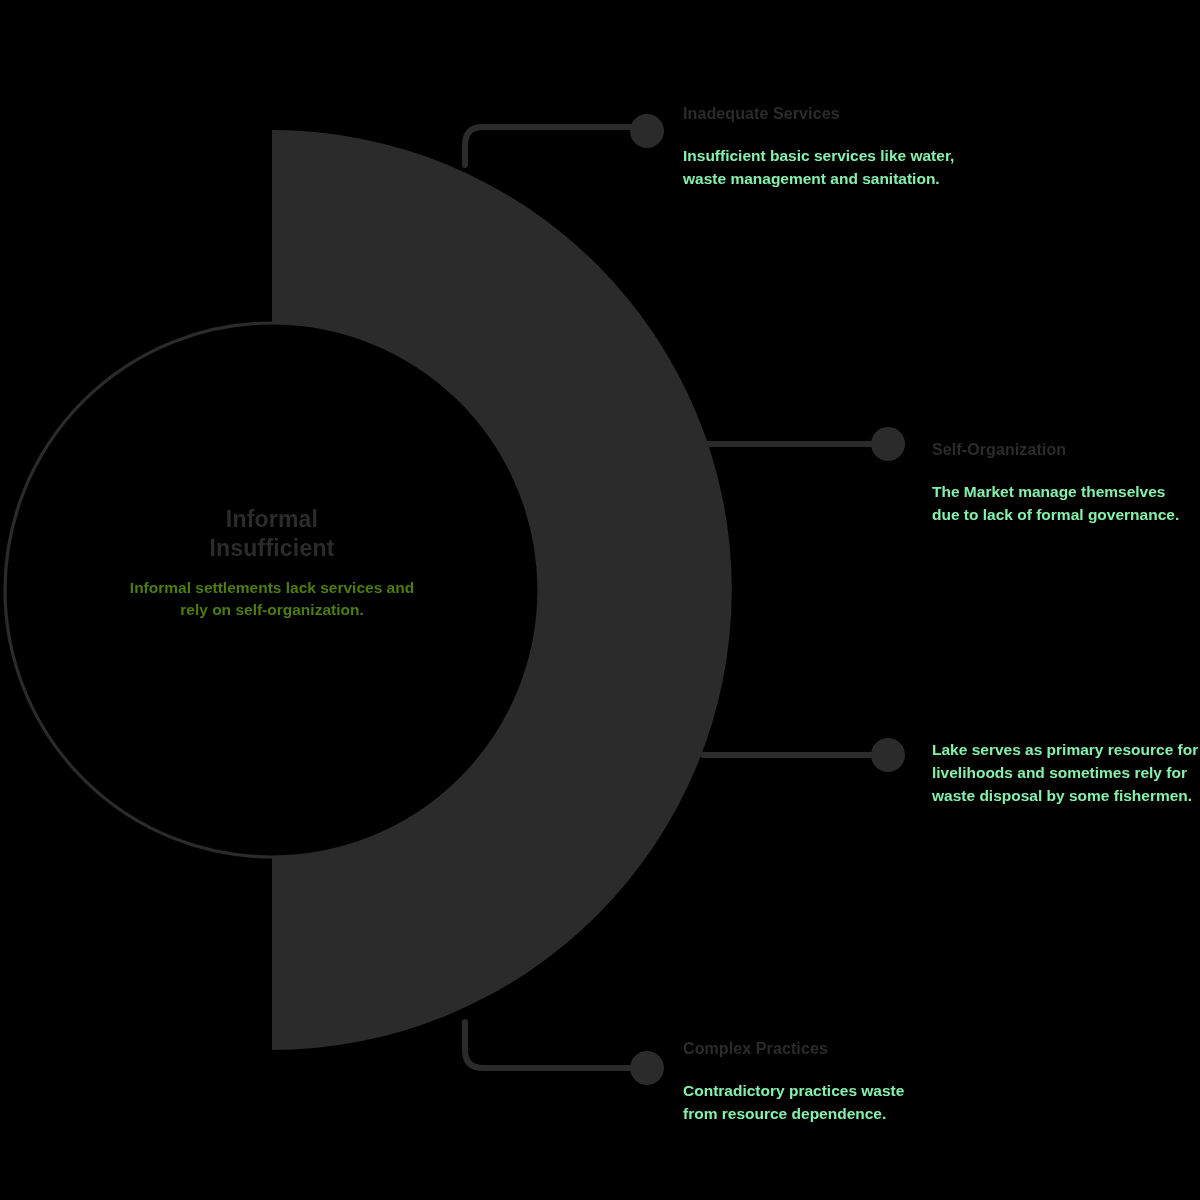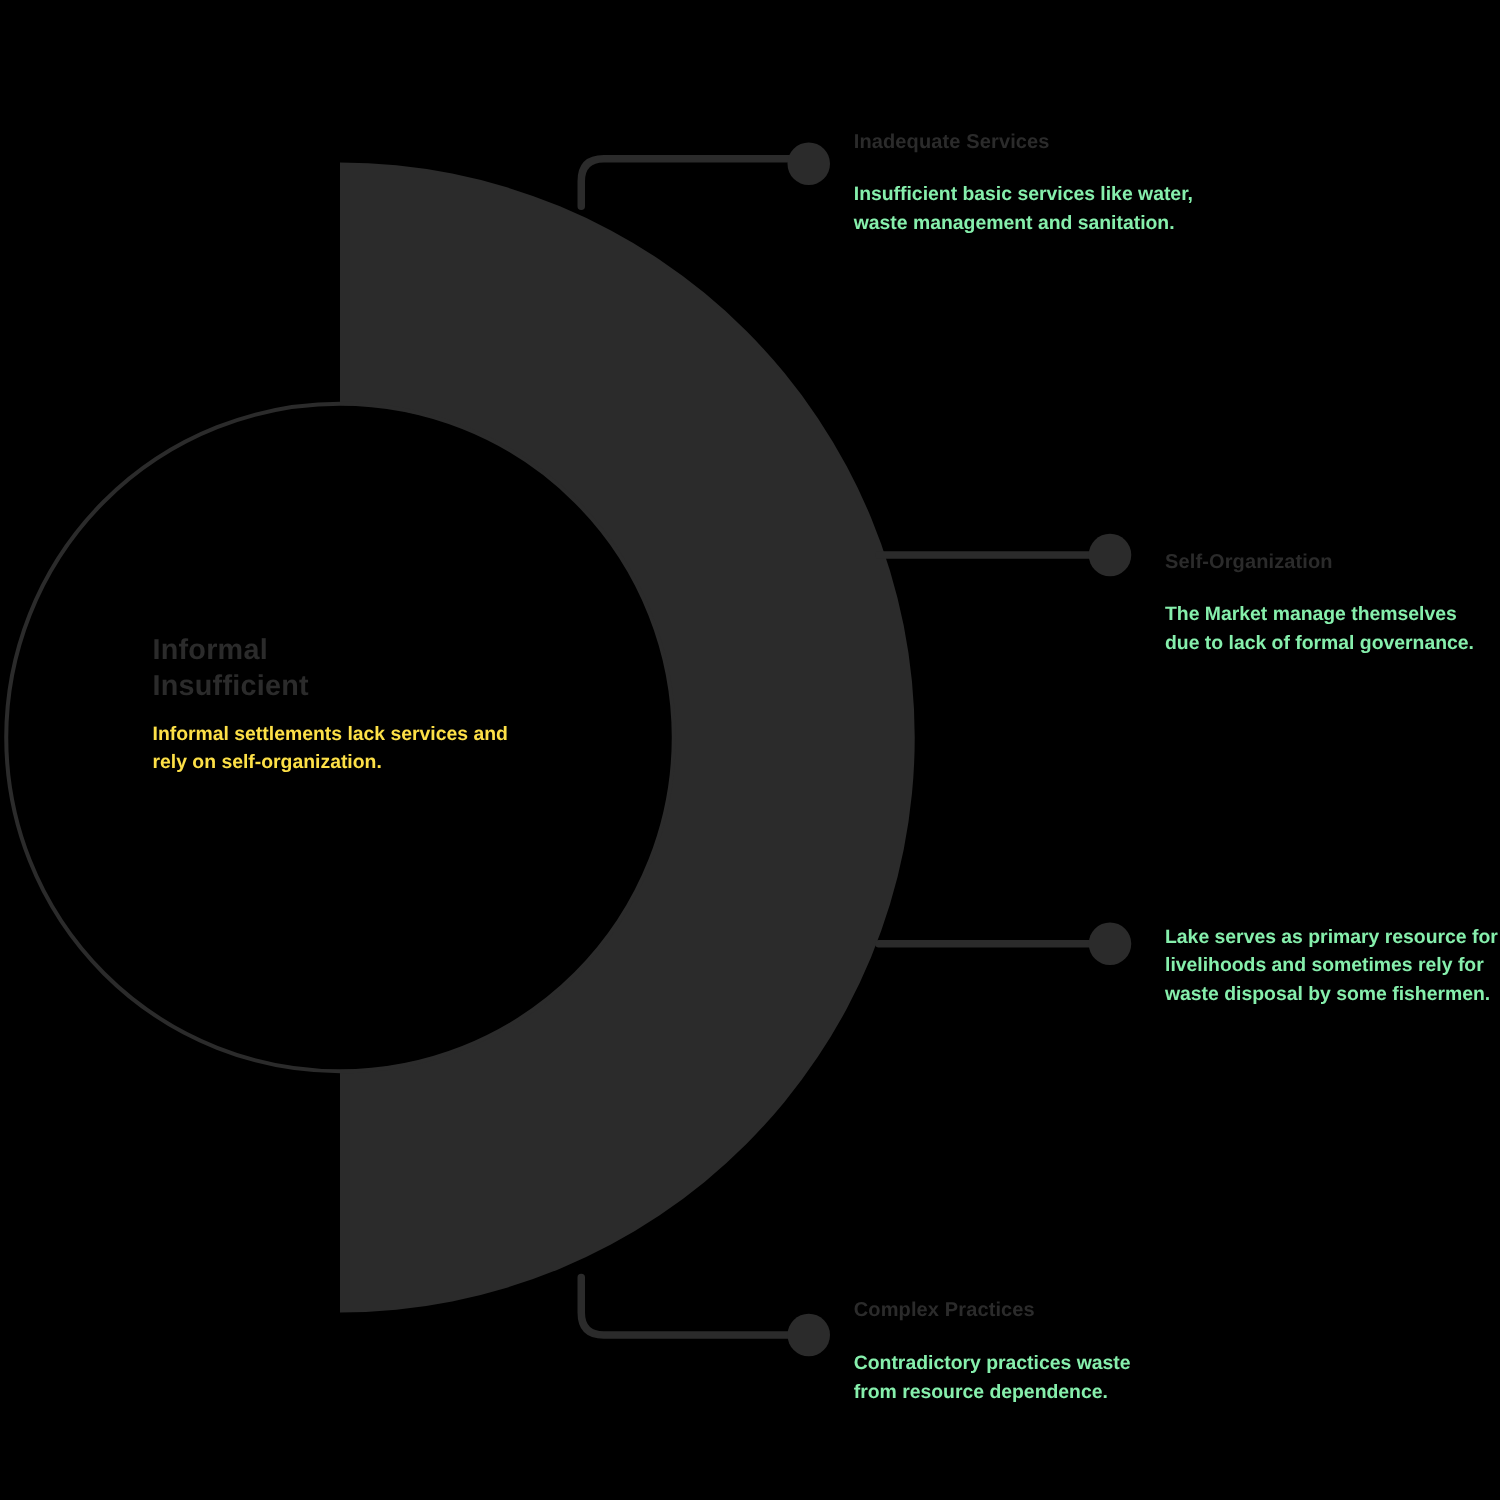--- a/index.html
+++ b/index.html
@@ -20,35 +20,36 @@
     left: 0;
     top: 0;
     width: 1200px;
     height: 1200px;
   }
   .center-label {
     position: absolute;
     left: 122px;
     top: 505px;
     width: 300px;
+    text-align: center;
     pointer-events: none;
   }
   .center-title {
     font-size: 23px;
     font-weight: bold;
     line-height: 29px;
     color: #2b2b2b;
     letter-spacing: 0.2px;
   }
   .center-desc {
     margin-top: 14px;
     font-size: 15.5px;
     font-weight: bold;
     line-height: 22px;
-    color: #fde047;
+    color: #4d7c0f;
   }
   .node {
     position: absolute;
   }
   .node-title {
     font-size: 16px;
     font-weight: bold;
     line-height: 28px;
     color: #2b2b2b;
     letter-spacing: 0.1px;

